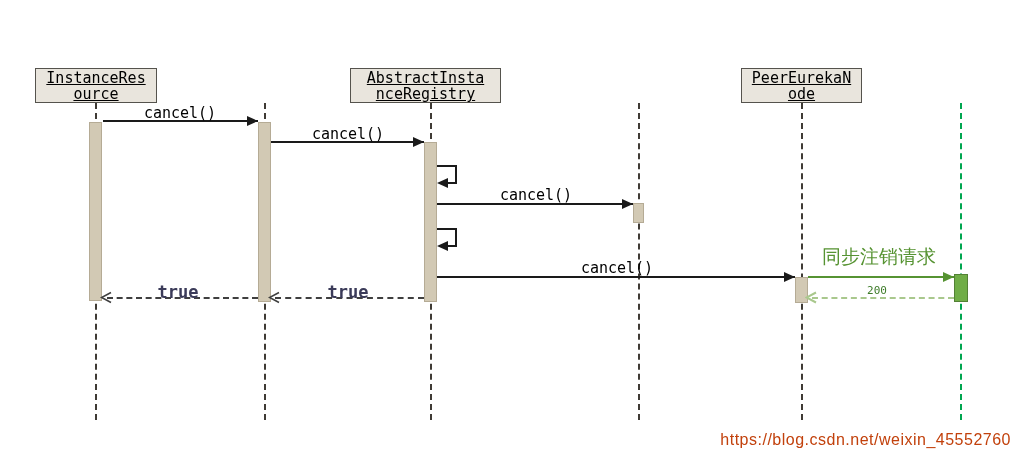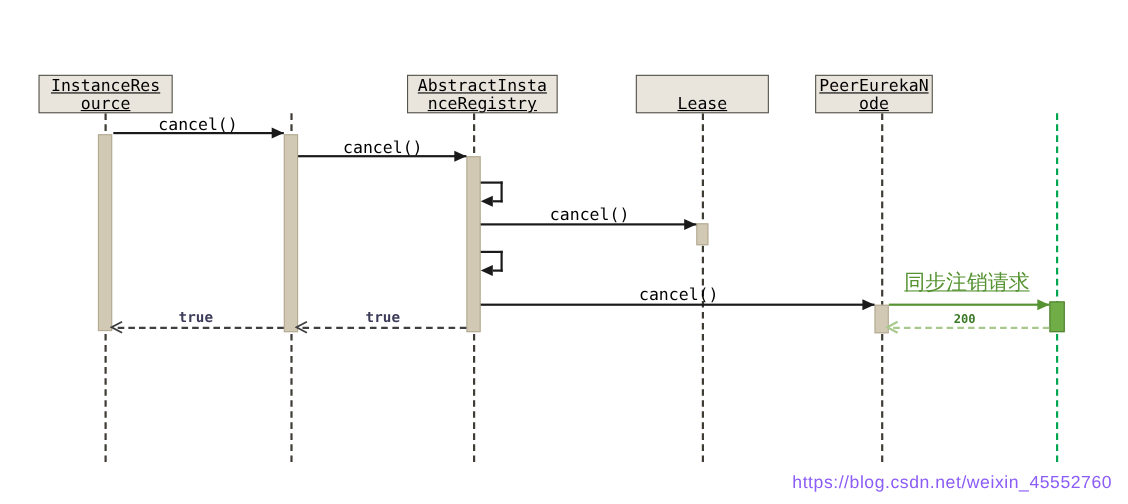--- a/index.html
+++ b/index.html
@@ -28,50 +28,47 @@
   .head-r{position:absolute;width:0;height:0;border-top:5px solid transparent;
           border-bottom:5px solid transparent;border-left:11px solid #1a1a1a;}
   .head-l{position:absolute;width:0;height:0;border-top:5px solid transparent;
           border-bottom:5px solid transparent;border-right:11px solid #1a1a1a;}
   .head-r.green{border-left-color:#569332;}
   
   .openhead{position:absolute;}
   
   .msg{position:absolute;font-size:15px;color:#000;white-space:nowrap;}
   .msg.center{transform:translateX(-50%);}
-  .msg.ret{font-size:13px;font-weight:bold;color:#3b3b59;}
-  .msg.cn{font-family:"Liberation Sans",sans-serif;font-size:19px;color:#569332;text-decoration:underline;}
-  .msg.code200{font-size:11px;font-weight:bold;color:#3c7a28;}
+  .msg.ret{font-size:17px;font-weight:bold;color:#3b3b59;}
+  .msg.cn{font-family:"Liberation Sans",sans-serif;font-size:19px;color:#569332;}
+  .msg.code200{font-size:11px;font-weight:normal;color:#3c7a28;}
   .watermark{position:absolute;top:431px;right:14px;font-family:"Liberation Sans",sans-serif;
-             font-size:16px;color:#8b5cf6;letter-spacing:0.5px;text-align:center;}
+             font-size:16px;color:#c2410c;letter-spacing:0.5px;text-align:center;}
 </style>
 </head>
 <body>
 
 <div class="stage">
 
   <div class="lifeline" style="left:95px"></div>
   <div class="lifeline" style="left:264px"></div>
   <div class="lifeline" style="left:430px"></div>
   <div class="lifeline" style="left:638px"></div>
   <div class="lifeline" style="left:801px"></div>
   <div class="lifeline green" style="left:960px"></div>
 
   <div class="pbox" style="left:35px;width:122px">
     <span>InstanceRes
 ource</span>
     </div>
-  <div class="pbox" style="left:370px;width:137px">
+  <div class="pbox" style="left:350px;width:151px">
     <span>AbstractInsta
 nceRegistry</span>
     </div>
-  <div class="pbox" style="left:578px;width:121px">
-    <span>Lease</span>
-    </div>
-  <div class="pbox" style="left:741px;width:107px">
+  <div class="pbox" style="left:741px;width:121px">
     <span>PeerEurekaN
 ode</span>
     </div>
 
   <div class="act" style="left:89px;top:122px;width:13px;height:179px"></div>
   <div class="act" style="left:258px;top:122px;width:13px;height:180px"></div>
   <div class="act" style="left:424px;top:142px;width:13px;height:160px"></div>
   <div class="act" style="left:633px;top:203px;width:11px;height:20px"></div>
   <div class="act" style="left:795px;top:277px;width:13px;height:26px"></div>
   <div class="act green" style="left:954px;top:274px;width:14px;height:28px"></div>

